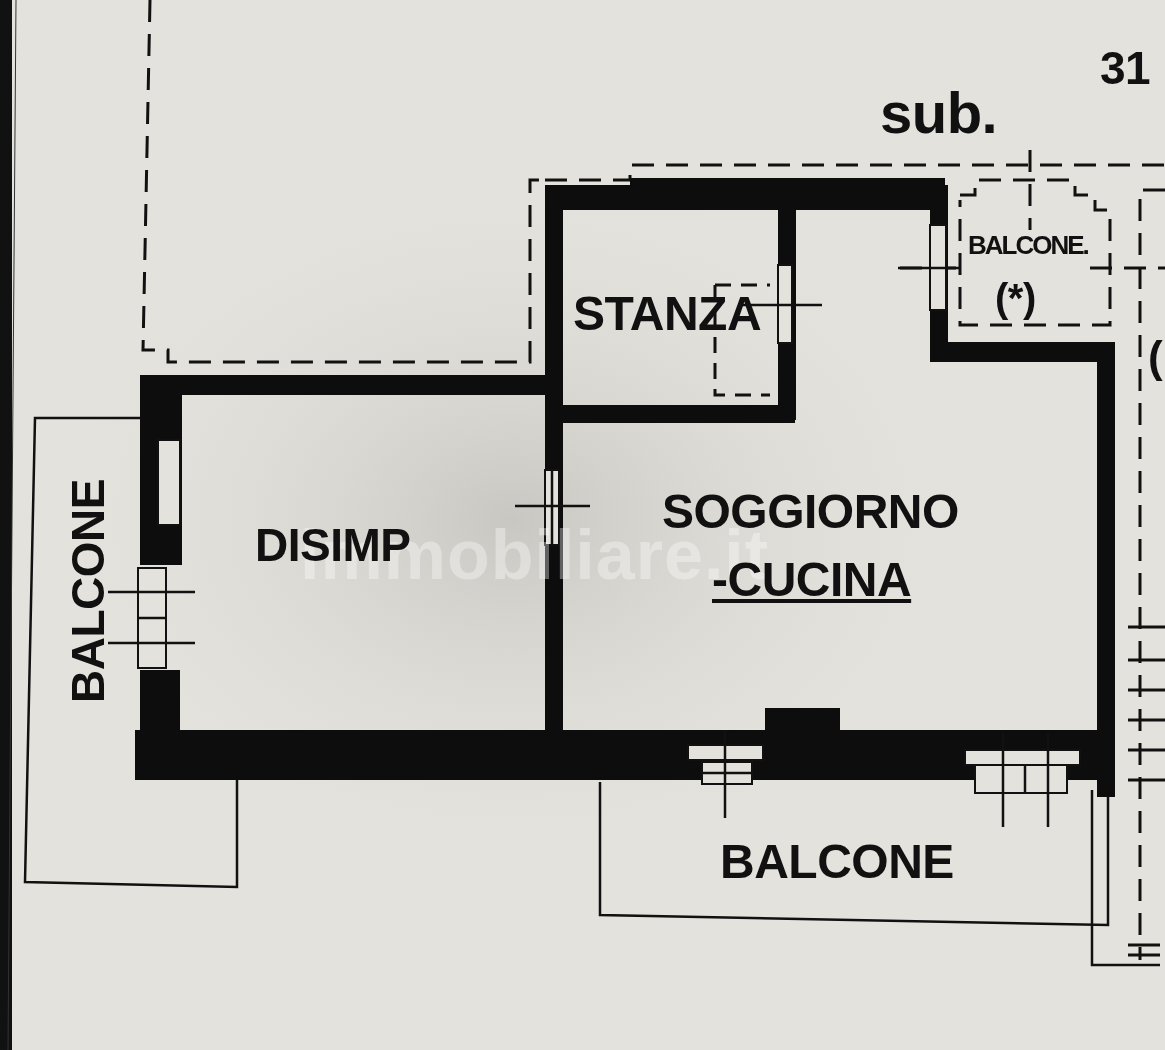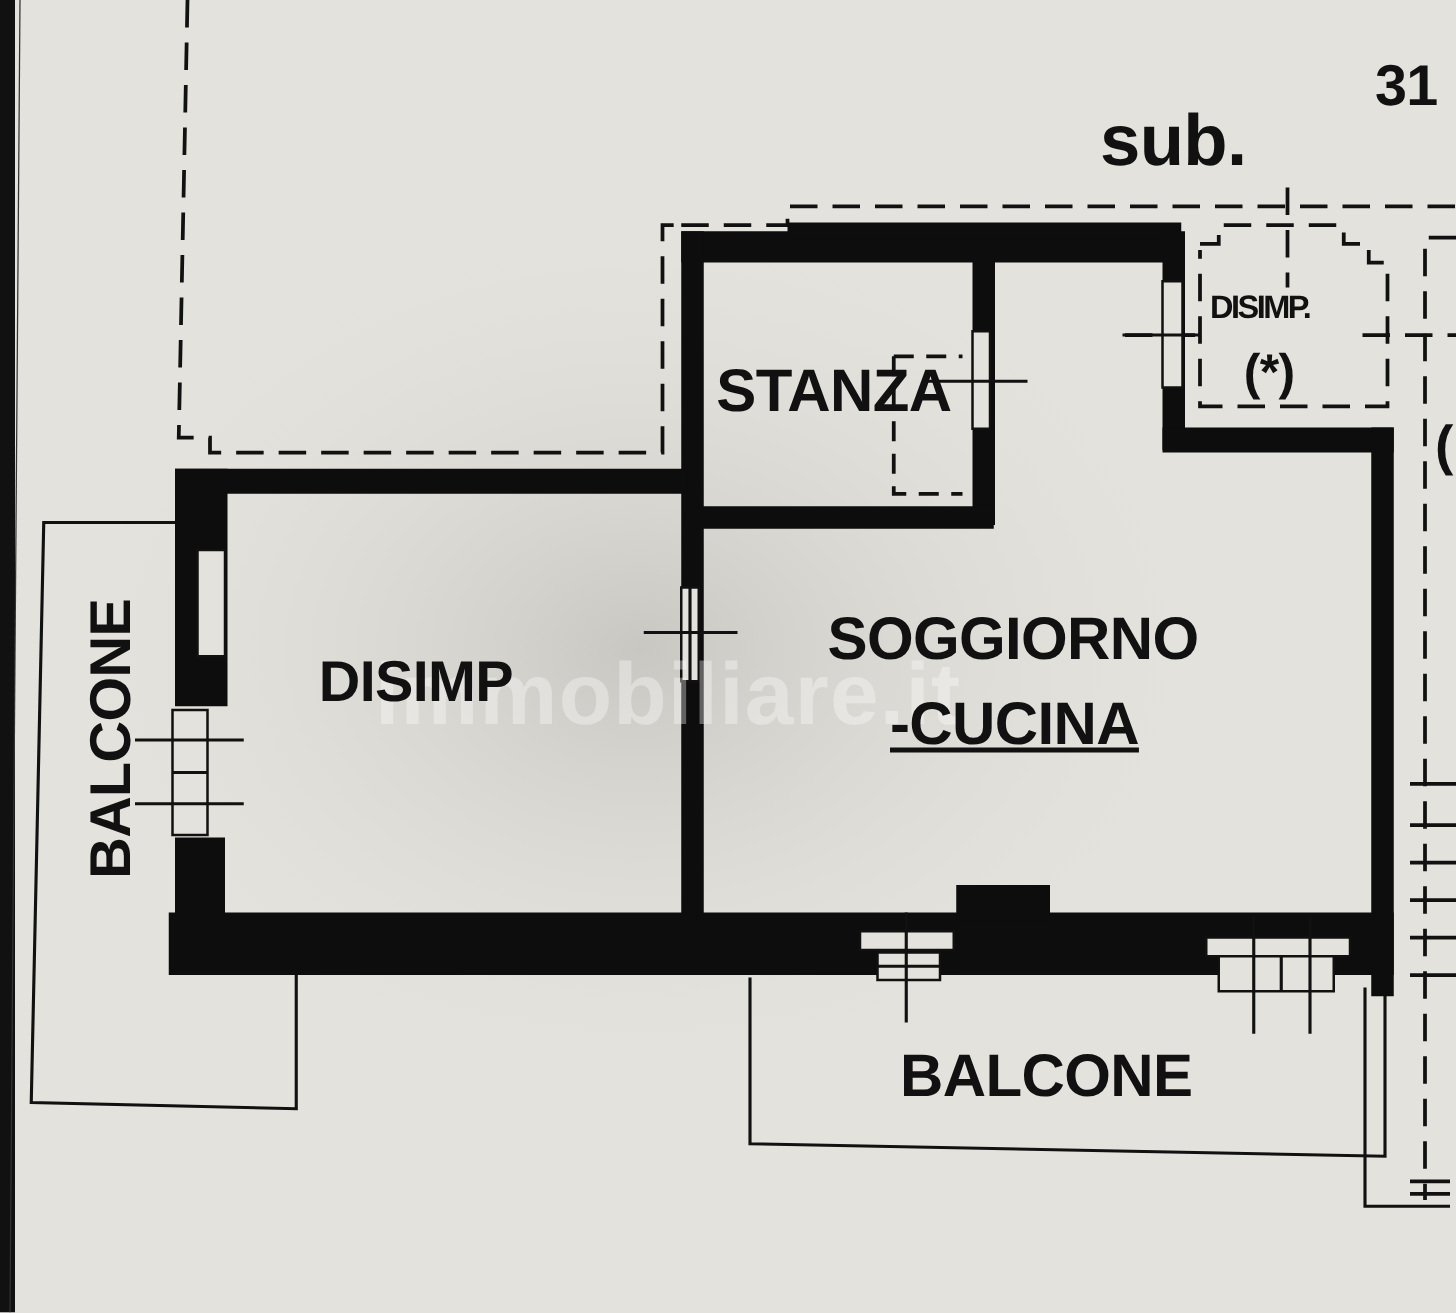--- a/index.html
+++ b/index.html
@@ -124,17 +124,17 @@
 
 <div class="watermark" style="left:300px; top:520px;">immobiliare.it</div>
 
 <div class="lbl" style="left:880px; top:48px; font-size:58px;margin-top:36px;">sub.</div>
 <div class="lbl" style="left:1100px; top:45px; font-size:46px;">31</div>
 
 <div class="lbl" style="left:573px; top:290px; font-size:48px;">STANZA</div>
 <div class="lbl" style="left:255px; top:522px; font-size:46px;">DISIMP</div>
 <div class="lbl" style="left:662px; top:488px; font-size:48px;">SOGGIORNO</div>
 <div class="lbl" style="left:712px; top:556px; font-size:48px;text-decoration:underline;">-CUCINA</div>
-<div class="lbl" style="left:968px; top:232px; font-size:26px; letter-spacing:-2px;">DISIMP.</div>
+<div class="lbl" style="left:968px; top:232px; font-size:26px; letter-spacing:-2px;">BALCONE.</div>
 <div class="lbl" style="left:995px; top:278px; font-size:40px;">(*)</div>
 <div class="lbl" style="left:720px; top:838px; font-size:48px;">BALCONE</div>
 <div class="lbl" style="left:-12px; top:580px; font-size:46px; transform:rotate(-90deg); transform-origin:center; width:200px; text-align:center;">BALCONE</div>
 <div class="lbl" style="left:1148px; top:335px; font-size:44px;">(</div>
 
 </body></html>

